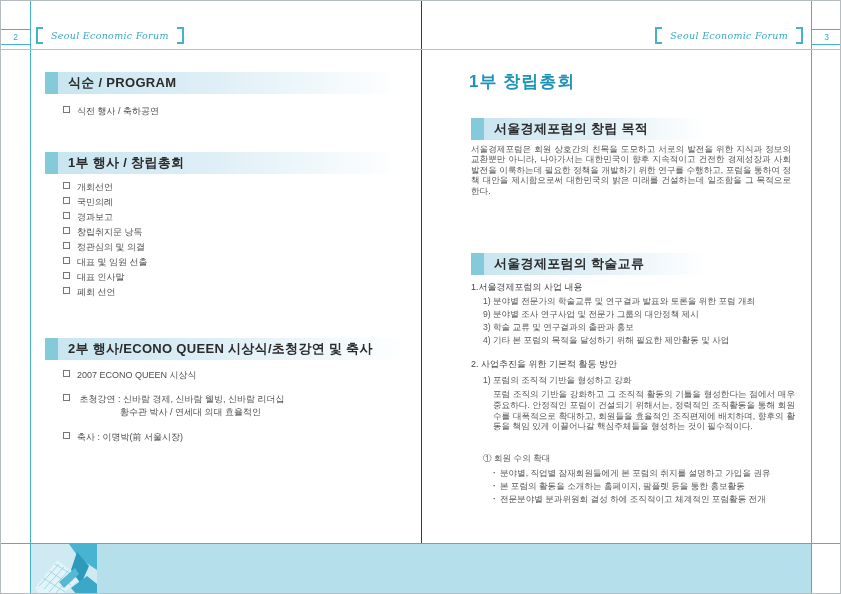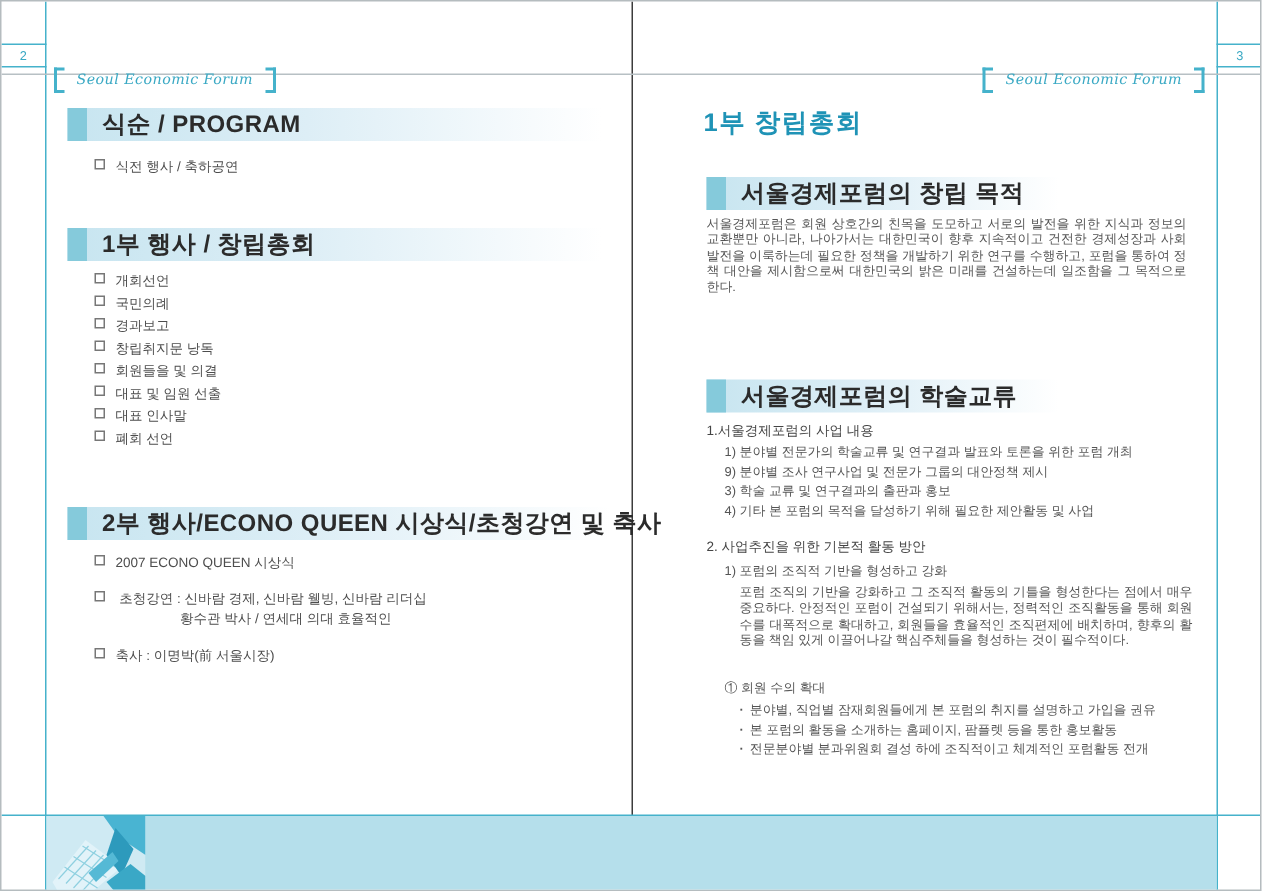--- a/index.html
+++ b/index.html
@@ -16,33 +16,33 @@
   .badge-rule{position:absolute;height:1px;background:#45b2cb;}
   .badge-rule.l1{left:0;top:28px;width:30px;}
   .badge-rule.l2{left:0;top:43px;width:30px;}
   .badge-rule.r1{left:810px;top:28px;width:31px;}
   .badge-rule.r2{left:810px;top:43px;width:31px;}
 
   
   .pagenum{position:absolute;top:29px;height:14px;width:29px;display:flex;align-items:center;justify-content:center;
            color:#3aa9c4;font-size:8.5px;}
   .pagenum.right{left:810px;width:31px;}
-  .brand{position:absolute;top:25px;height:19px;display:flex;align-items:center;gap:5px;margin-top:18px;}
+  .brand{position:absolute;top:25px;height:19px;display:flex;align-items:center;gap:5px;}
   .brand.left{left:35px;}
   .brand.right{right:37px;}
   .bracket{display:inline-block;width:5px;height:13px;border:2px solid #45b2cb;}
   .bracket.open{border-right:none;}
   .bracket.close{border-left:none;}
   .brand-text{color:#3aa9c4;font-family:"DejaVu Serif", serif;font-style:italic;font-size:9.5px;letter-spacing:.3px;white-space:nowrap;padding:0 3px;}
 
   
   .sec-head{position:absolute;display:flex;align-items:center;height:22px;
             background:linear-gradient(to right,#c7e5f0 0%,#ddeef6 45%,#ffffff 100%);}
   .sec-square{width:13px;height:22px;background:#85cadb;flex:0 0 13px;margin-right:10px;}
-  .sec-title{font-weight:bold;color:#2b2b2b;font-size:16px;letter-spacing:.3px;white-space:nowrap;}
+  .sec-title{font-weight:bold;color:#2b2b2b;font-size:13px;letter-spacing:.3px;white-space:nowrap;}
 
   
   .sq-item{position:absolute;font-size:9px;color:#4d4d4d;white-space:nowrap;line-height:13px;}
   .sq-item::before{content:"";display:inline-block;width:5px;height:5px;border:1px solid #777;
                    background:#fff;margin-right:7px;vertical-align:1px;}
   .cont-line{padding-left:57px;}
 
   
   .r-title{position:absolute;left:468px;top:69px;color:#1f93b6;font-size:17px;font-weight:bold;letter-spacing:1px;}
   .para{position:absolute;font-size:8.6px;color:#555;line-height:10.4px;text-align:justify;}
@@ -89,21 +89,21 @@
   <div class="sq-item" style="left:62px;top:104px;">식전 행사 / 축하공연</div>
 
   <div class="sec-head" style="left:44px;top:151px;width:356px;">
     <span class="sec-square"></span>
     <span class="sec-title">1부 행사 / 창립총회</span>
   </div>
   <div class="sq-item" style="left:62px;top:180px;">개회선언</div>
   <div class="sq-item" style="left:62px;top:195px;">국민의례</div>
   <div class="sq-item" style="left:62px;top:210px;">경과보고</div>
   <div class="sq-item" style="left:62px;top:225px;">창립취지문 낭독</div>
-  <div class="sq-item" style="left:62px;top:240px;">회원들을 및 의결</div>
+  <div class="sq-item" style="left:62px;top:240px;">정관심의 및 의결</div>
   <div class="sq-item" style="left:62px;top:255px;">대표 및 임원 선출</div>
   <div class="sq-item" style="left:62px;top:270px;">대표 인사말</div>
   <div class="sq-item" style="left:62px;top:285px;">폐회 선언</div>
 
   <div class="sec-head" style="left:44px;top:337px;width:362px;">
     <span class="sec-square"></span>
     <span class="sec-title">2부 행사/ECONO QUEEN 시상식/초청강연 및 축사</span>
   </div>
   <div class="sq-item" style="left:62px;top:368px;">2007 ECONO QUEEN 시상식</div>
   <div class="sq-item" style="left:62px;top:392px;">

